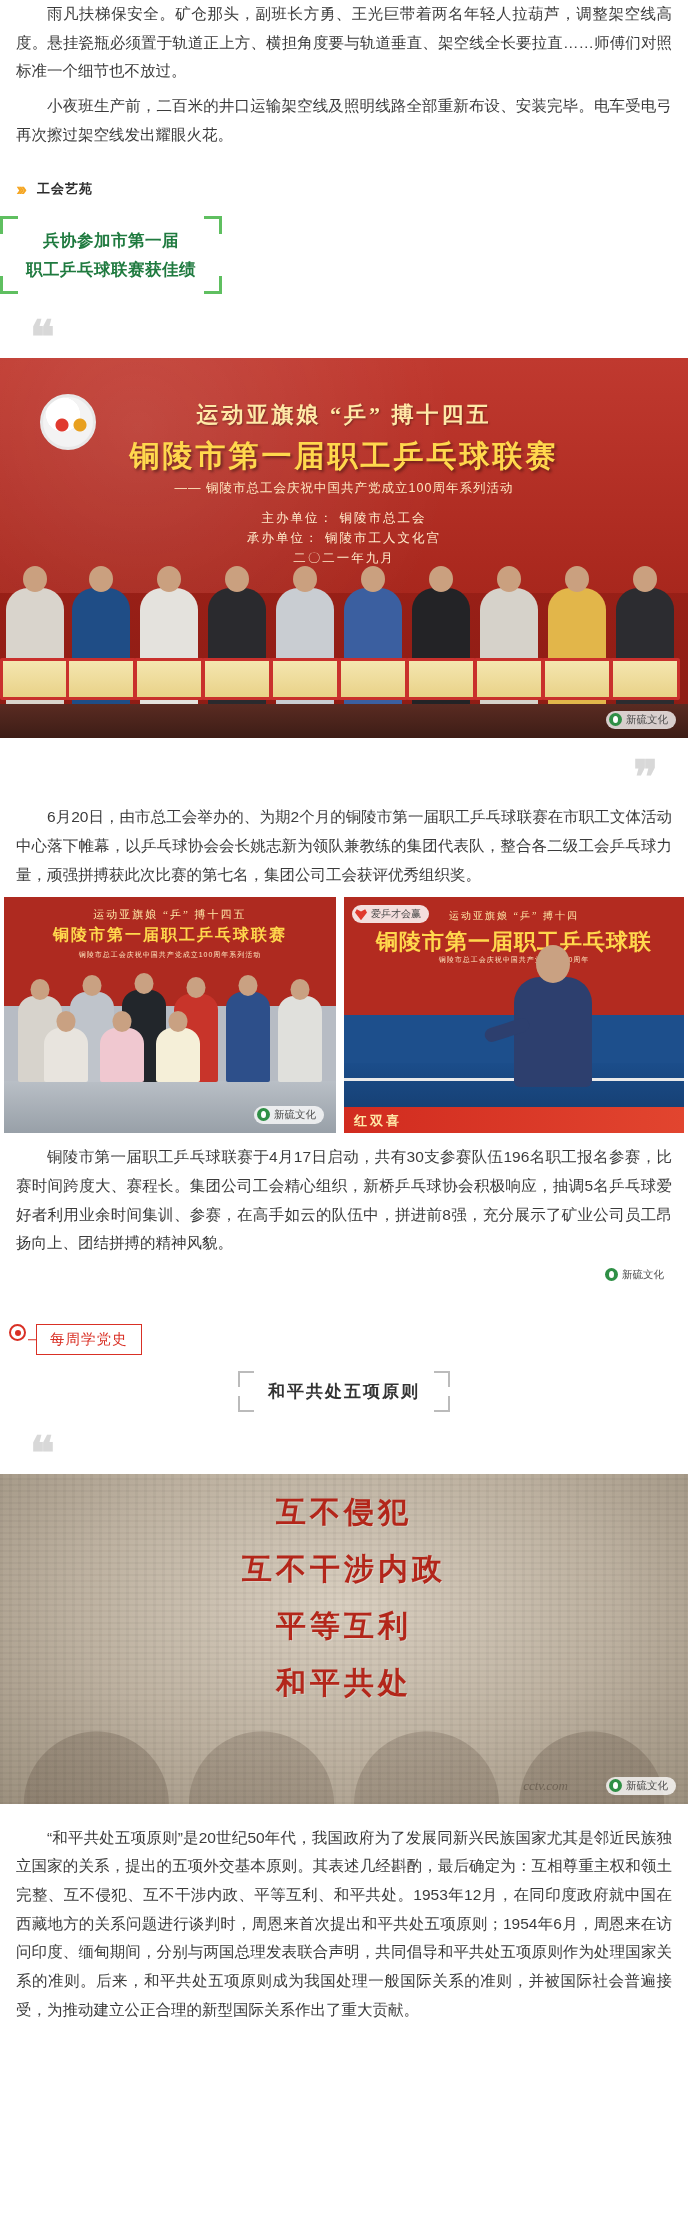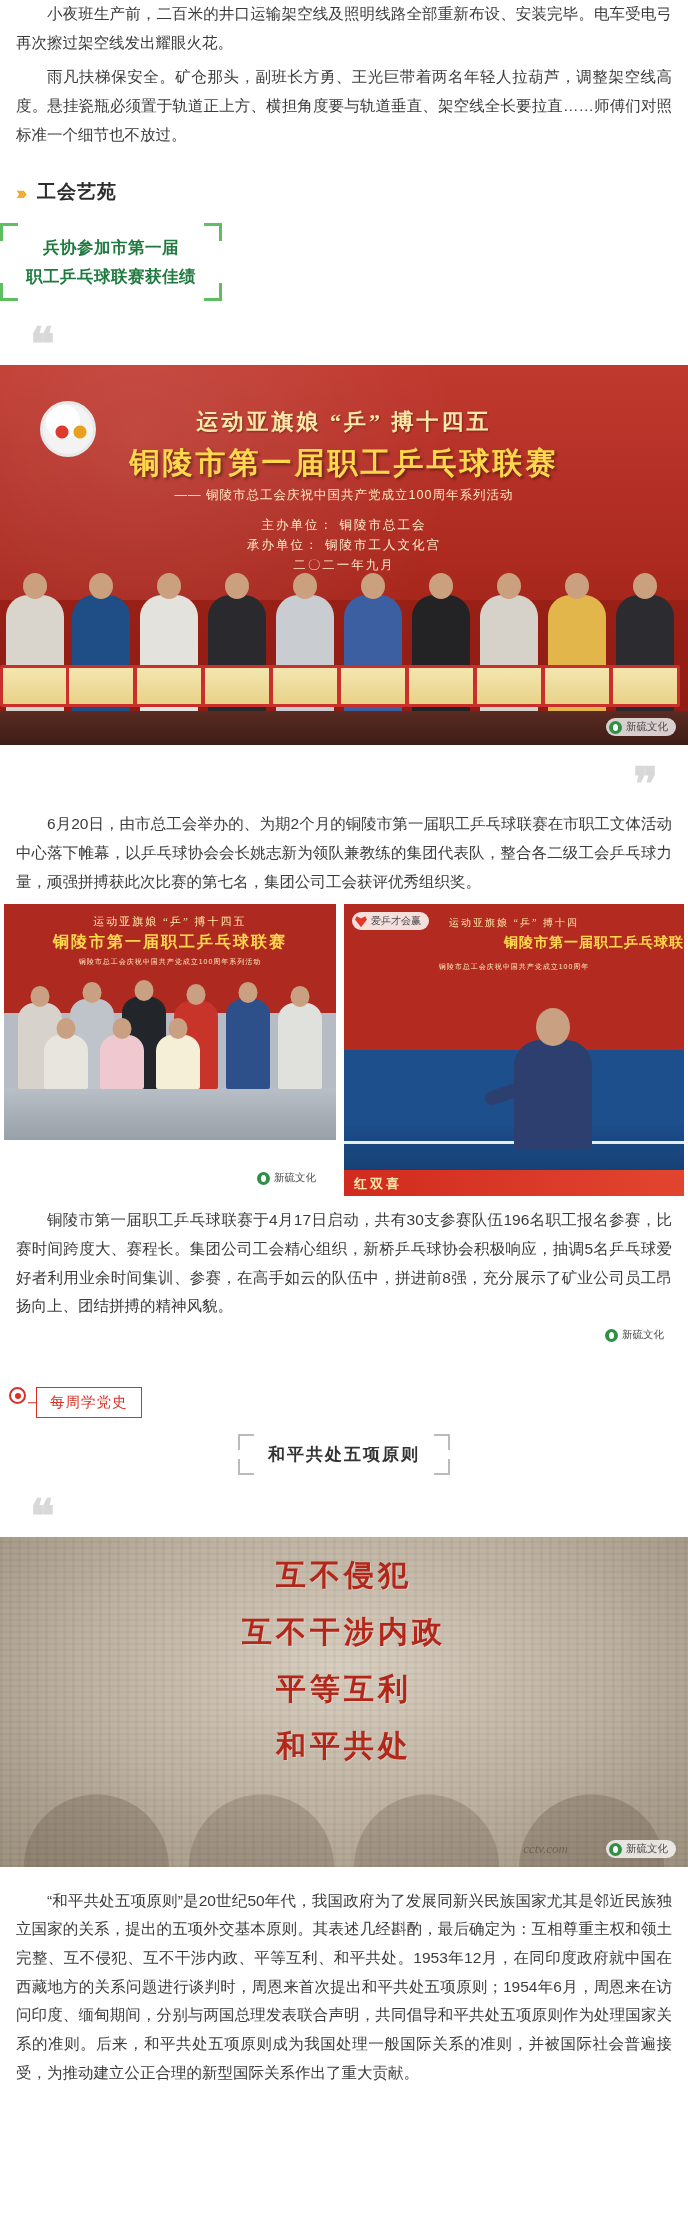--- a/index.html
+++ b/index.html
@@ -35,21 +35,21 @@
   }
   .chev {
     color: #f5a623;
     font-size: 19px;
     font-weight: bold;
     line-height: 1;
     margin-right: 14px;
     letter-spacing: -4px;
   }
   .section-title {
-    font-size: 19px;
+    font-size: 13px;
     color: #2d2d2d;
     font-weight: bold;
     letter-spacing: 1px;
   }
 
   
   .head-card-wrap {
     display: flex;
     justify-content: flex-start;
     margin: 12px 0 6px 0;
@@ -100,21 +100,21 @@
     padding-top: 26px;
     padding-bottom: 12px;
     display: block;
   }
 
   
   .img-wrap { width: 688px; position: relative; margin: 6px 0 0 0; }
   .wm {
     position: absolute;
     right: 12px; bottom: 9px;
-    display: flex; align-items: flex-end;
+    display: flex; align-items: flex-start;
     background: rgba(255,255,255,0.78);
     border-radius: 11px;
     padding: 2px 8px 2px 3px;
     font-size: 10.5px;
     color: #4a4a4a;
     white-space: nowrap;
   }
   .wm .dot {
     width: 13px; height: 13px;
     border-radius: 50%;
@@ -226,26 +226,26 @@
   .photo-team .pt-t1 { color:#ffe9a8; font-size:11px; letter-spacing:2px; font-family:"Liberation Serif",serif;}
   .photo-team .pt-t2 { color:#ffd84d; font-size:16px; font-weight:bold; letter-spacing:2px; font-family:"Liberation Serif",serif; margin-top:3px;}
   .photo-team .pt-t3 { color:#ffe9c0; font-size:7px; letter-spacing:1px; margin-top:4px;}
   .photo-team .row-back { position:absolute; top:95px; left:10px; width:312px; height:90px; }
   .photo-team .fig { position:absolute; bottom:0; width:44px; border-radius:16px 16px 2px 2px;}
   .photo-team .fhead { position:absolute; top:-17px; left:50%; transform:translateX(-50%); width:19px;height:21px;border-radius:50%;background:#c9a182;}
   .photo-team .floor { position:absolute; bottom:0;left:0;width:100%;height:52px;background:linear-gradient(180deg,#b9bfc6,#98a0a8);}
 
   
   .photo-play {
-    width: 340px; height: 292px;
+    width: 340px; height: 236px;
     position: relative; overflow: hidden;
     background: linear-gradient(180deg,#b32b20 0 50%, #1d4f8c 50% 100%);
   }
   .photo-play .pp-t1 { position:absolute; top:12px;left:0;width:100%;text-align:center;color:#ffe9a8;font-size:10px;letter-spacing:2px;font-family:"Liberation Serif",serif;}
-  .photo-play .pp-t2 { position:absolute; top:30px;left:0;width:100%;text-align:right;color:#ffd84d;font-size:14px;font-weight:bold;letter-spacing:1px;font-family:"Liberation Serif",serif;}
+  .photo-play .pp-t2 { position:absolute; top:30px;left:0;width:100%;text-align:center;color:#ffd84d;font-size:22px;font-weight:bold;letter-spacing:1px;font-family:"Liberation Serif",serif;}
   .photo-play .pp-t3 { position:absolute; top:58px;left:0;width:100%;text-align:center;color:#ffe9c0;font-size:7px;letter-spacing:1px;}
   .photo-play .table { position:absolute; bottom:0;left:0;width:100%;height:70px;background:linear-gradient(180deg,#1b4d8a,#143a69); }
   .photo-play .tline { position:absolute; bottom:52px;left:0;width:100%;height:3px;background:#eaeaea;}
   .photo-play .person { position:absolute; bottom:46px; left:170px; width:78px;height:110px;border-radius:26px 26px 6px 6px;background:#2d3f6e;}
   .photo-play .phead { position:absolute; bottom:150px; left:192px; width:34px;height:38px;border-radius:50%;background:#c9a182;}
   .photo-play .arm { position:absolute; bottom:96px; left:140px; width:46px;height:14px;border-radius:8px;background:#2d3f6e; transform:rotate(-18deg);}
   .photo-play .redband { position:absolute; bottom:0;left:0;width:100%;height:26px;background:linear-gradient(90deg,#d12b1f,#e2452f);}
   .photo-play .rb-txt { position:absolute; bottom:3px; left:10px; color:#ffe9a8; font-size:13px; font-weight:bold; letter-spacing:3px;}
   .tag-pill {
     position: absolute; left: 8px; top: 8px;
@@ -345,22 +345,22 @@
   }
 
   .spacer-sm { height: 10px; }
   .spacer-md { height: 20px; }
 </style>
 </head>
 <body>
 
 <div class="page">
 
+  <p class="body-text">雨凡扶梯保安全。矿仓那头，副班长方勇、王光巨带着两名年轻人拉葫芦，调整架空线高度。悬挂瓷瓶必须置于轨道正上方、横担角度要与轨道垂直、架空线全长要拉直……师傅们对照标准一个细节也不放过。</p>
   <p class="body-text">小夜班生产前，二百米的井口运输架空线及照明线路全部重新布设、安装完毕。电车受电弓再次擦过架空线发出耀眼火花。</p>
-  <p class="body-text">雨凡扶梯保安全。矿仓那头，副班长方勇、王光巨带着两名年轻人拉葫芦，调整架空线高度。悬挂瓷瓶必须置于轨道正上方、横担角度要与轨道垂直、架空线全长要拉直……师傅们对照标准一个细节也不放过。</p>
 
   <div class="section-head">
     <span class="chev">›››</span>
     <span class="section-title">工会艺苑</span>
   </div>
 
   <div class="head-card-wrap">
     <div class="head-card">
       <span class="corner c-tl"></span>
       <span class="corner c-tr"></span>

